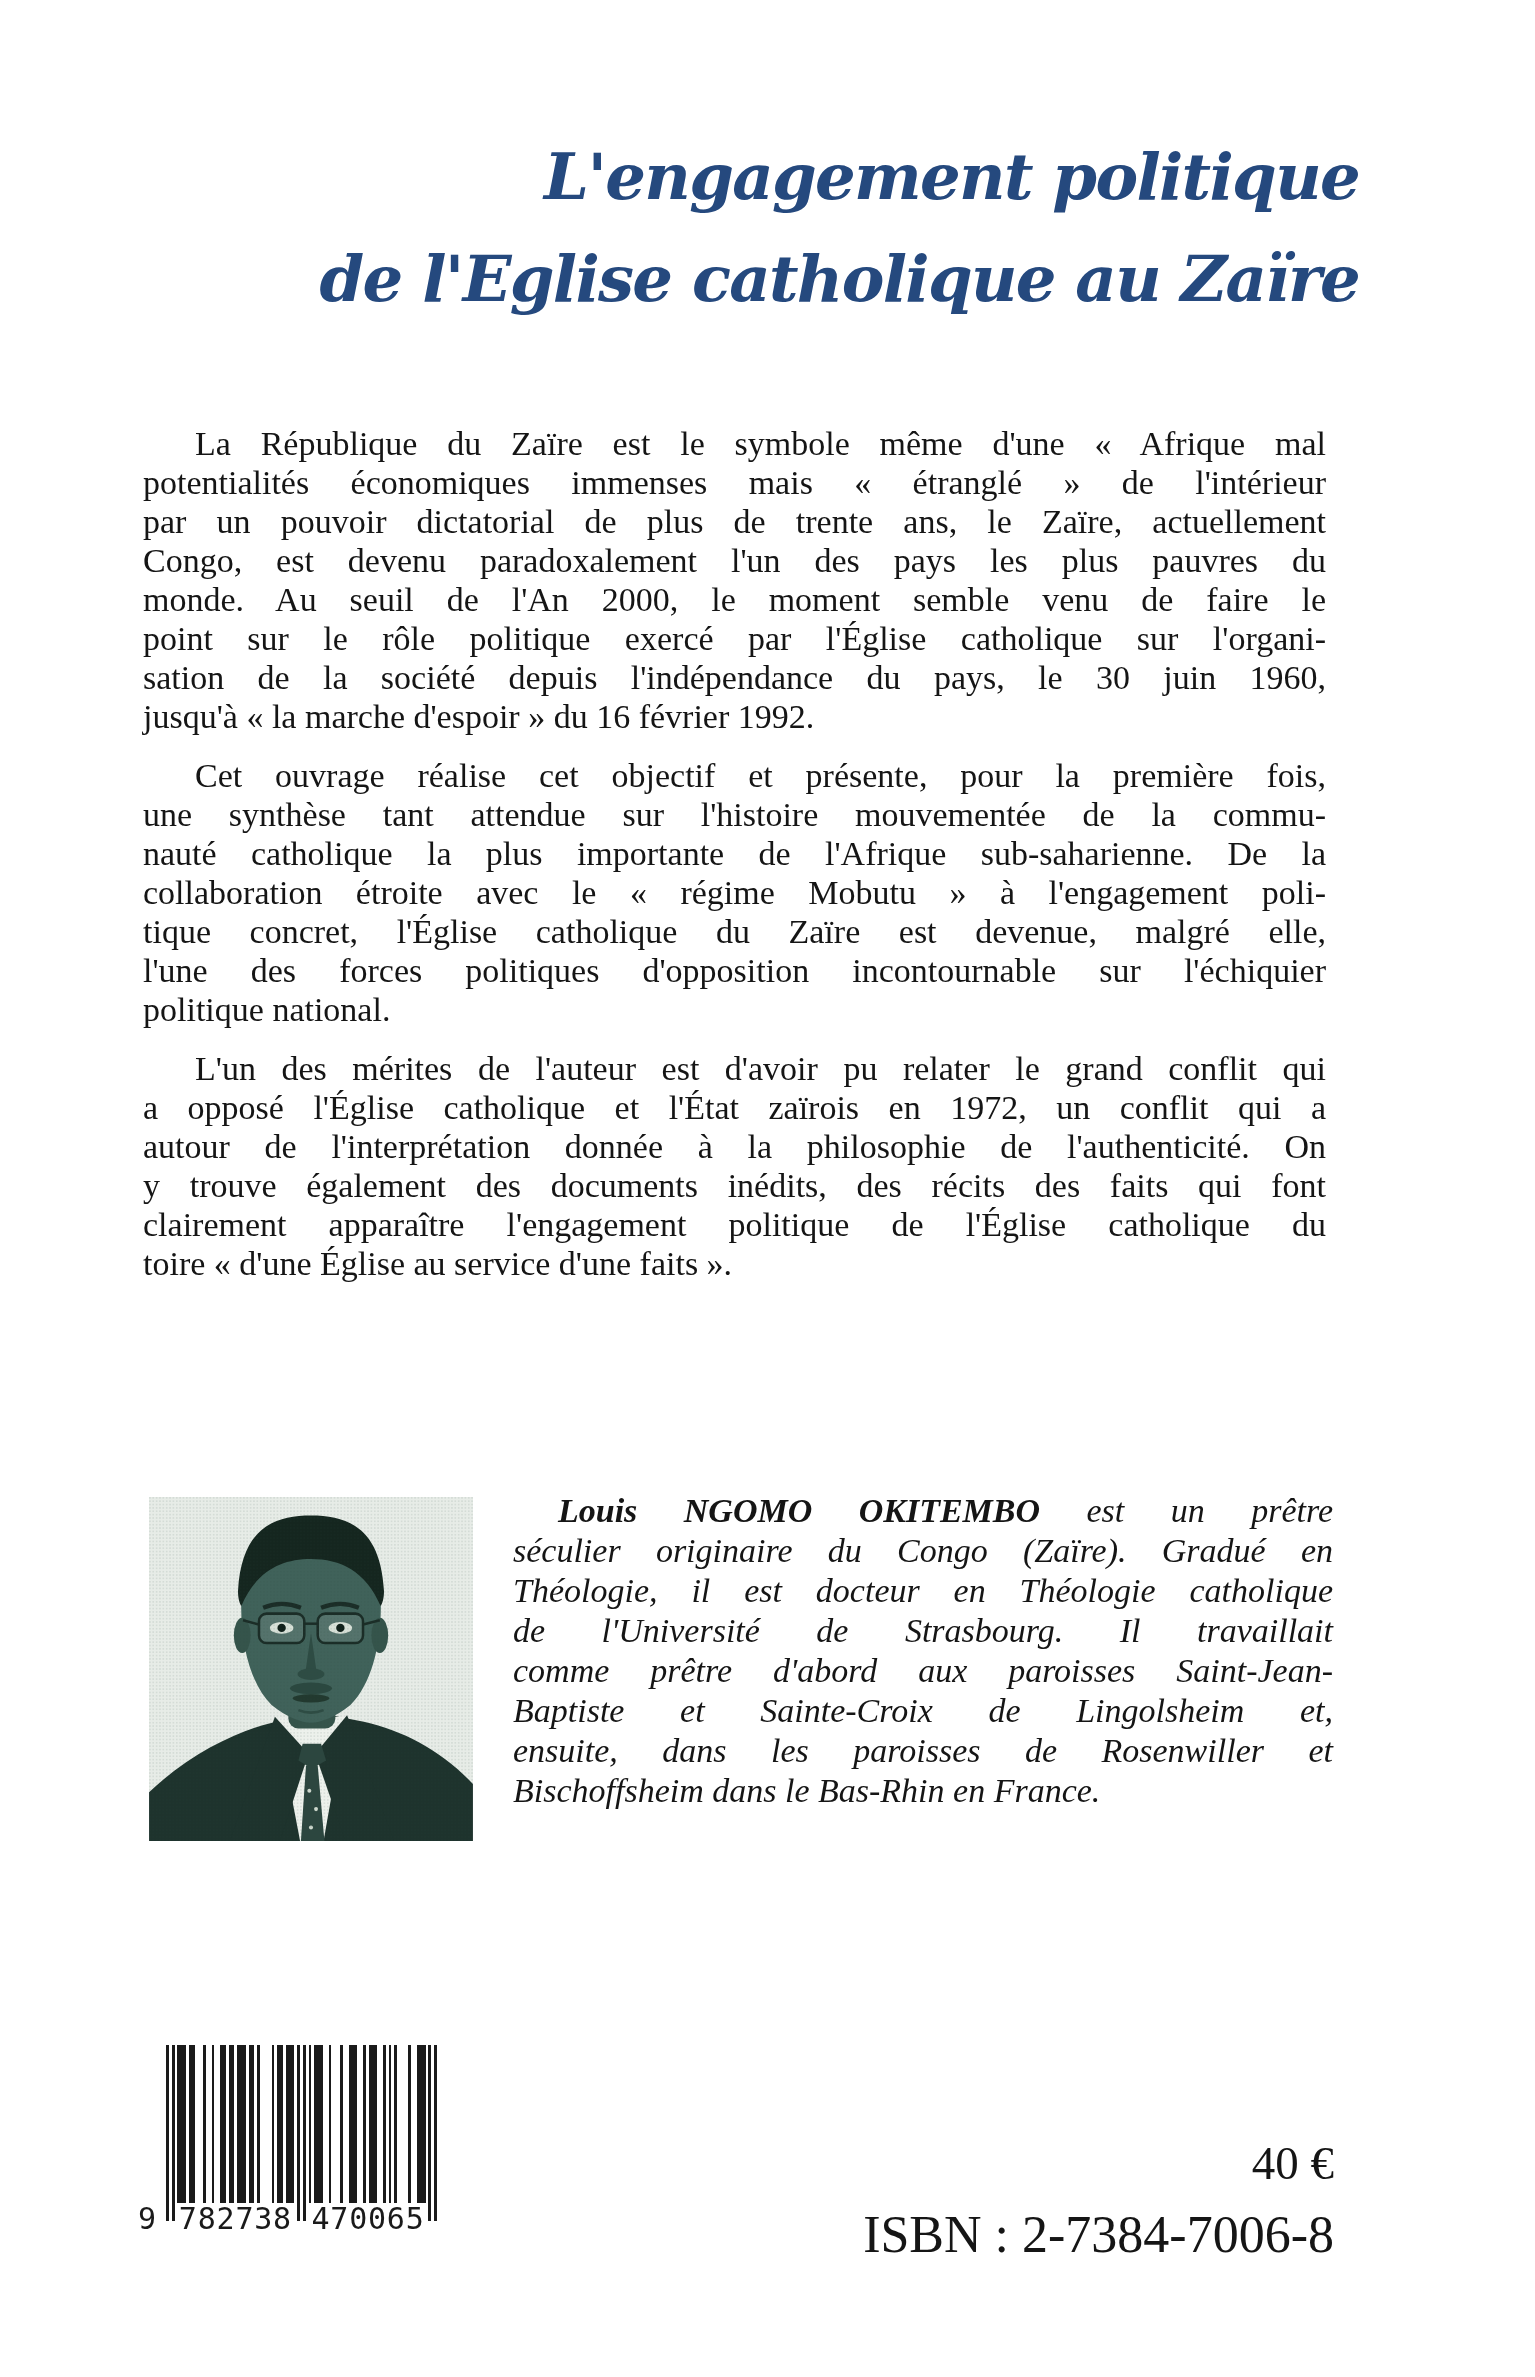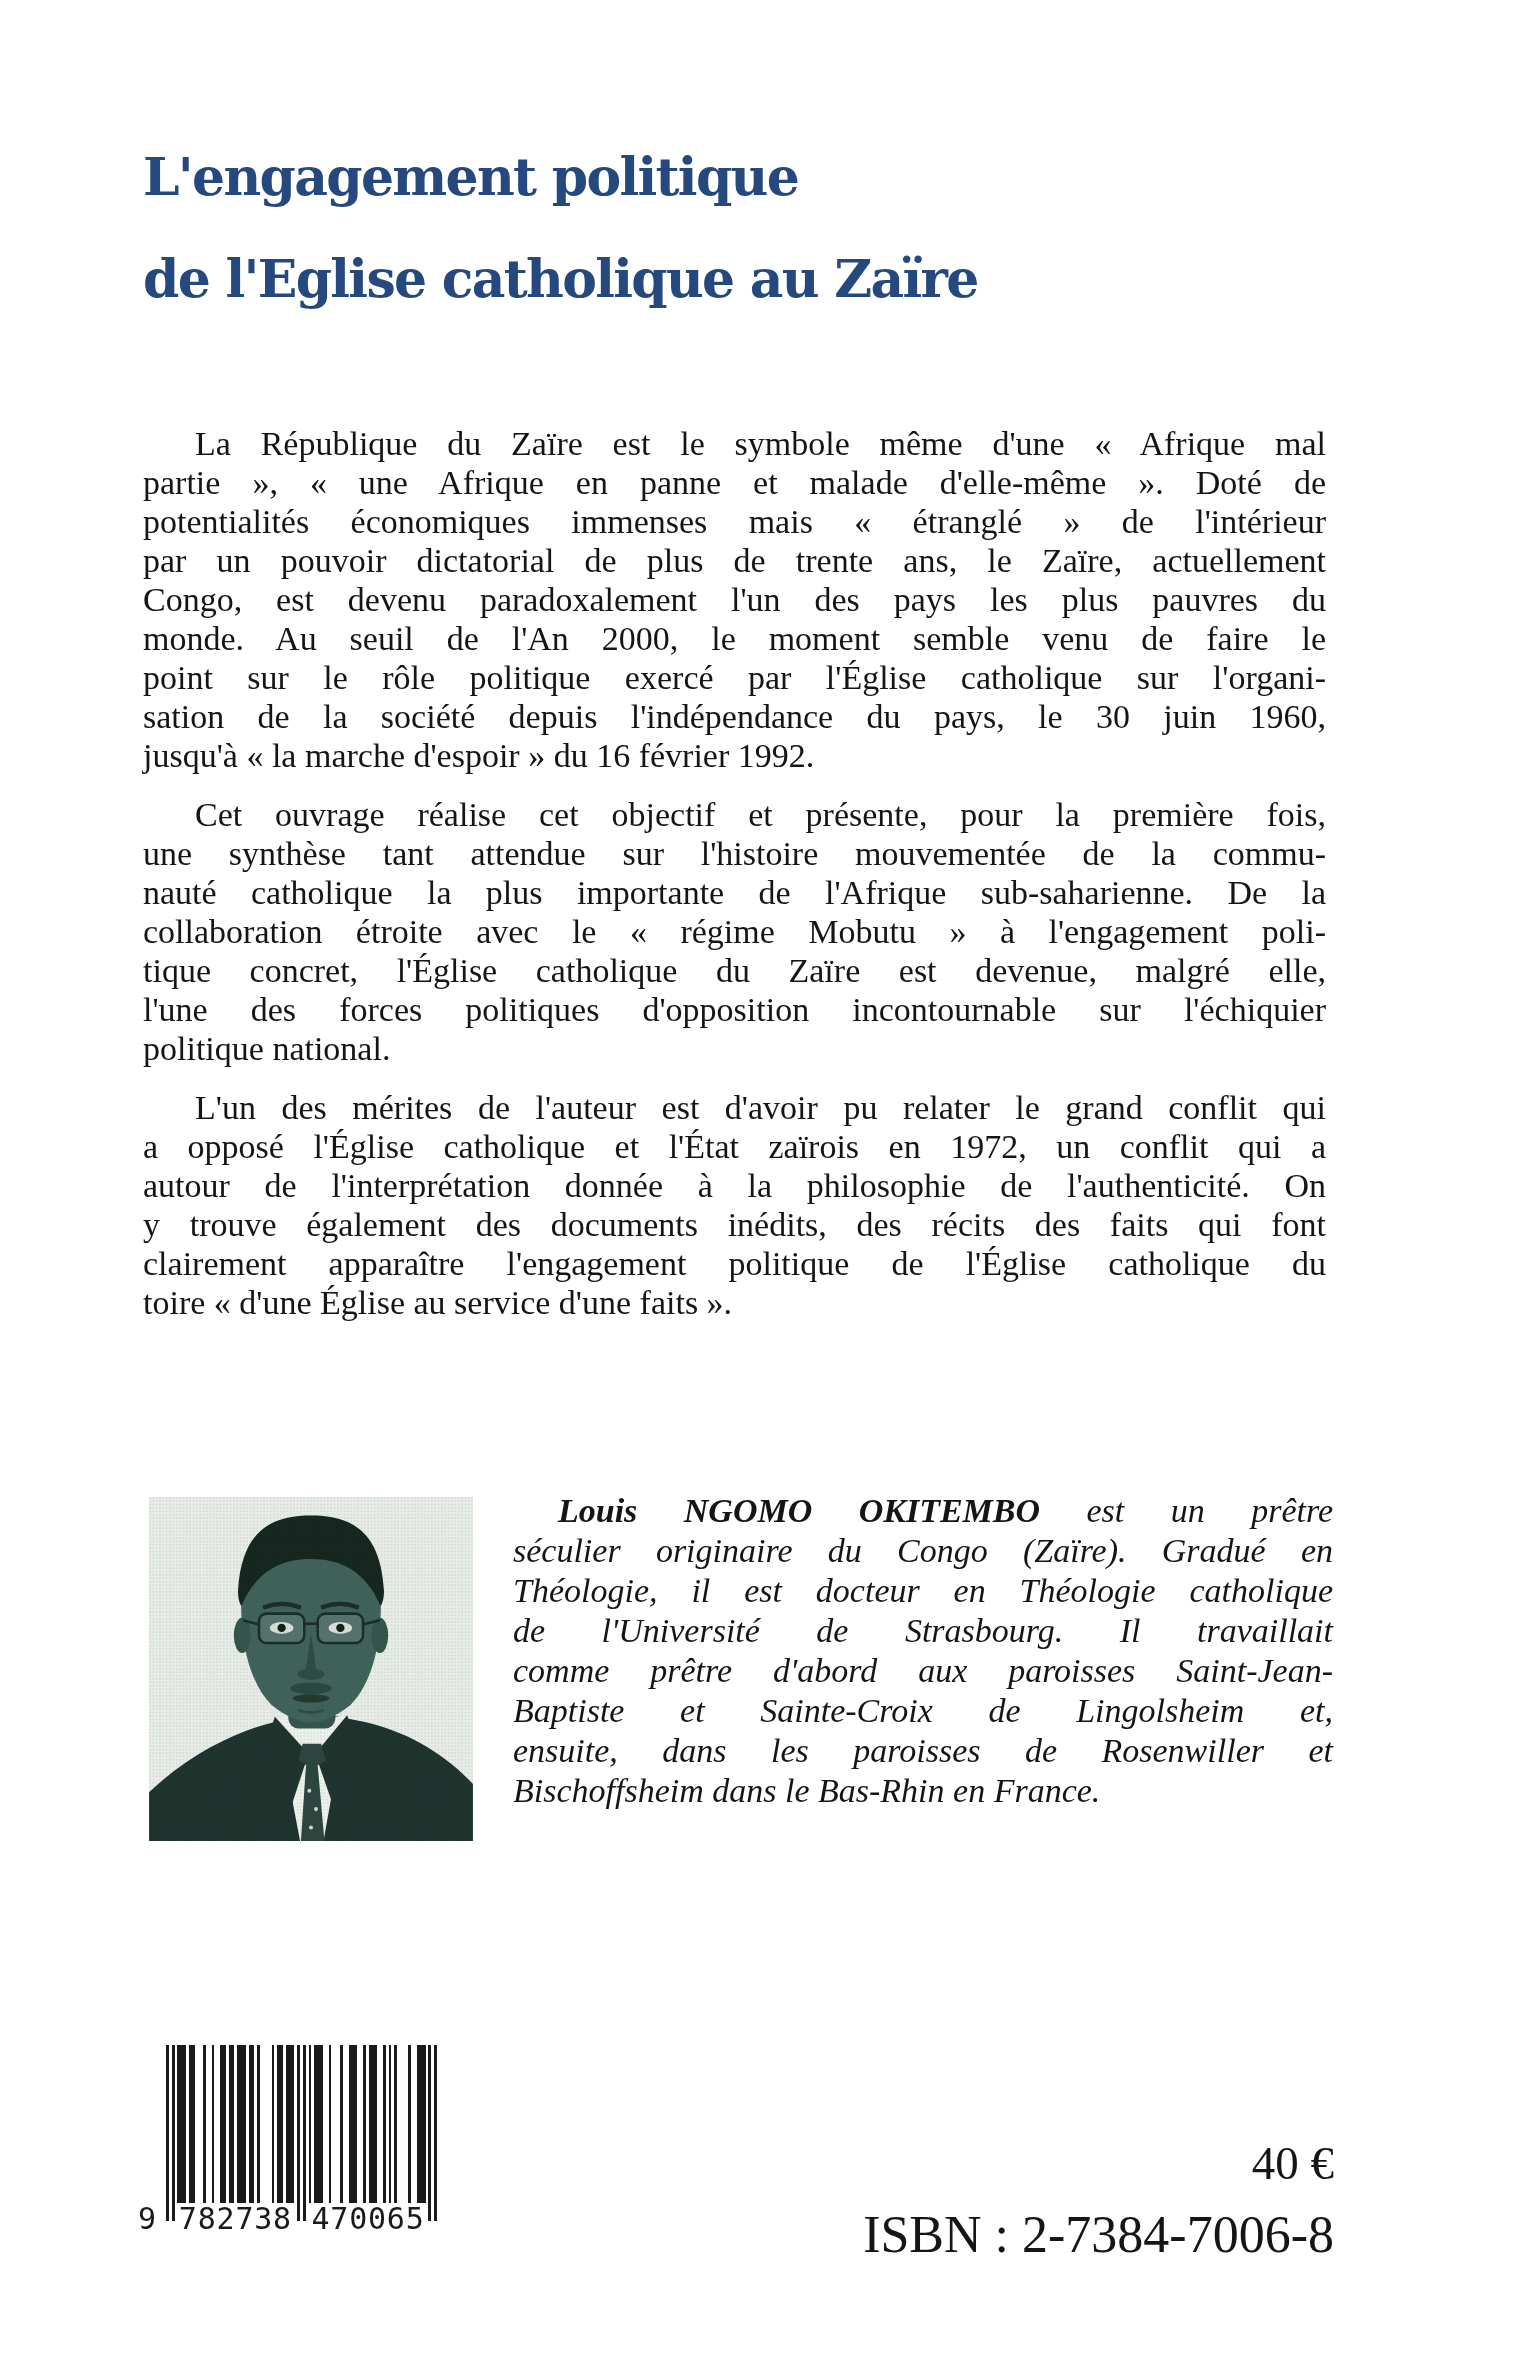--- a/index.html
+++ b/index.html
@@ -9,24 +9,24 @@
     margin:0 auto;
     background:#ffffff;
     font-family:"Liberation Serif", serif;
     color:#151515;
     overflow:hidden;
   }
 
   
   .title-block {
     position:absolute; left:143px; top:126px; width:1216px;
-    text-align:left;
+    text-align:right;
     font-family:"DejaVu Serif", serif;
-    font-weight:700;
-    font-size:52px; line-height:102px;
+    font-style:italic; font-weight:700;
+    font-size:64px; line-height:102px;
     letter-spacing:-1.7px;
   }
 
   
   .body-block {
     position:absolute; left:143px; top:424px; width:1183px;
     font-size:34px; line-height:39px;
   }
   .tline { text-align:justify; text-align-last:justify; text-justify:inter-word; }
   .tline-last { text-align-last:left; }
@@ -77,21 +77,20 @@
 <div class="page">
 
   <div class="title-block" style="color: rgb(37, 73, 126);">
     <div>L'engagement politique</div>
     <div>de l'Eglise catholique au Zaïre</div>
   </div>
 
   <div class="body-block">
     <div class="para">
         <div class="tline">La République du Zaïre est le symbole même d'une « Afrique mal</div>
-        <div class="tline">partie », « une Afrique en panne et malade d'elle-même ». Doté de</div>
         <div class="tline">potentialités économiques immenses mais « étranglé » de l'intérieur</div>
         <div class="tline">par un pouvoir dictatorial de plus de trente ans, le Zaïre, actuellement</div>
         <div class="tline">Congo, est devenu paradoxalement l'un des pays les plus pauvres du</div>
         <div class="tline">monde. Au seuil de l'An 2000, le moment semble venu de faire le</div>
         <div class="tline">point sur le rôle politique exercé par l'Église catholique sur l'organi-</div>
         <div class="tline">sation de la société depuis l'indépendance du pays, le 30 juin 1960,</div>
         <div class="tline tline-last">jusqu'à « la marche d'espoir » du 16 février 1992.</div>
       </div>
     <div class="para">
         <div class="tline">Cet ouvrage réalise cet objectif et présente, pour la première fois,</div>

